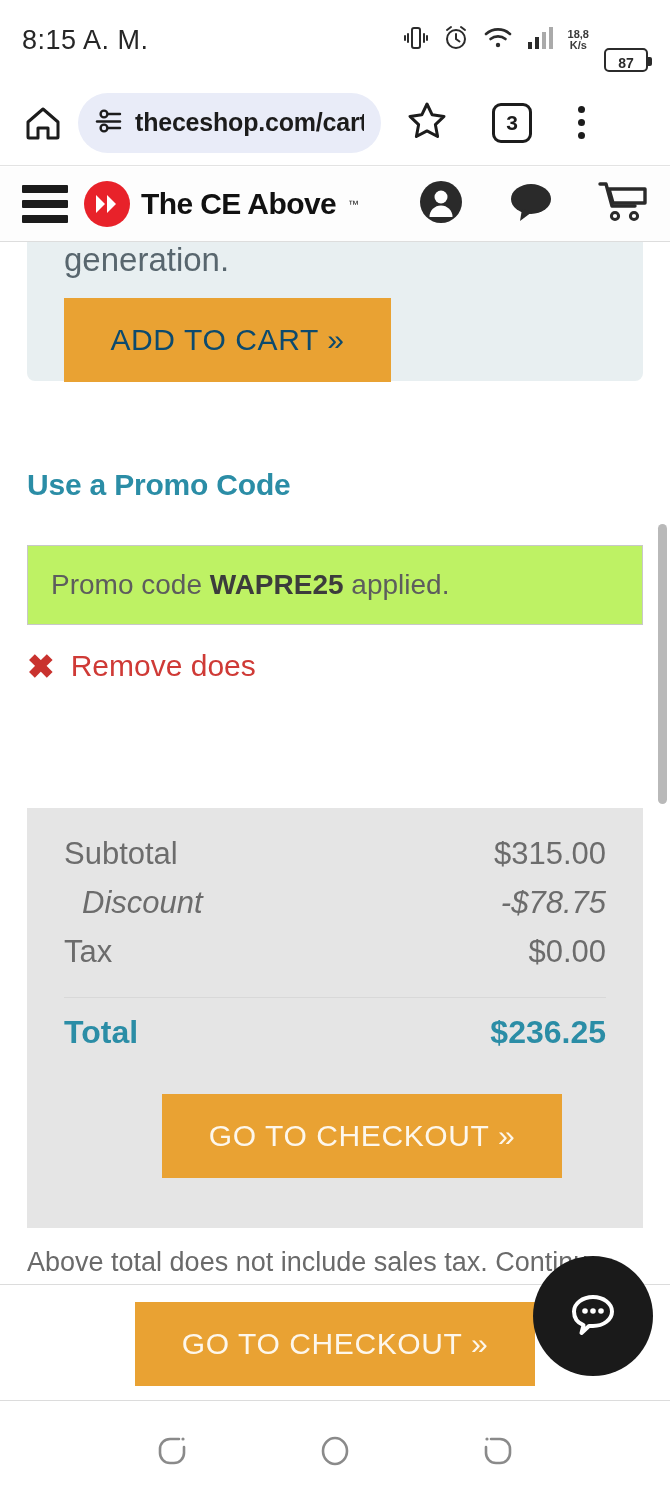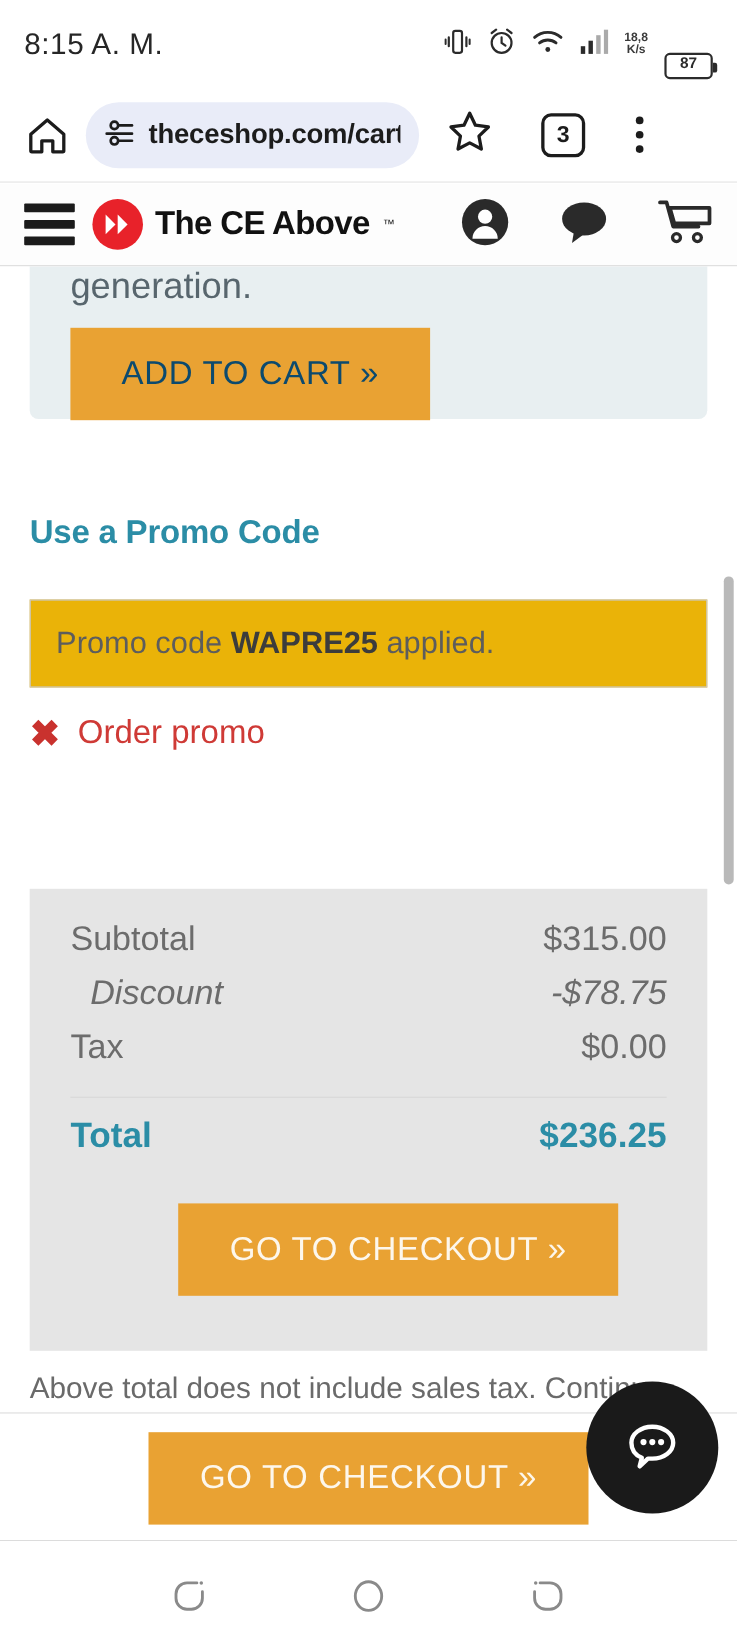--- a/index.html
+++ b/index.html
@@ -36,21 +36,21 @@
   #net-speed {
     font-size: 11px; line-height: 11px; color: #3a3a3a;
     text-align: center; font-weight: 600;
   }
   #battery-wrap {
     display: flex; align-items: center; gap: 2px;
   }
   #battery-shell {
     width: 44px; height: 24px;
     border: 2.5px solid #2b2b2b; border-radius: 5px;
-    display: flex; align-items: flex-start; justify-content: center;
+    display: flex; align-items: flex-end; justify-content: center;
     position: relative;
     margin-top: 40px;
   }
   #battery-shell::after {
     content: ""; position: absolute; right: -6px; top: 7px;
     width: 4px; height: 9px; background: #2b2b2b; border-radius: 0 2px 2px 0;
   }
   #battery-level {
     font-size: 14px; font-weight: 700; color: #2b2b2b; line-height: 1;
   }
@@ -149,21 +149,21 @@
 
   
   #promo-heading {
     position: absolute; left: 27px; top: 226px;
     font-size: 30px; font-weight: 700; color: #2b8da6;
     letter-spacing: -0.2px;
   }
   #promo-applied-box {
     position: absolute; left: 27px; top: 303px;
     width: 616px; height: 80px;
-    background: #eab308; border: 1px solid #c8c8c8;
+    background: #bef264; border: 1px solid #c8c8c8;
     display: flex; align-items: center;
     padding-left: 23px;
   }
   #promo-applied-text {
     font-size: 28px; color: #5d5d5d;
   }
   #promo-applied-text b { color: #3c3c3c; font-weight: 700; }
 
   #remove-promo {
     position: absolute; left: 27px; top: 407px;
@@ -412,21 +412,21 @@
     <div id="promo-heading">Use a Promo Code</div>
 
     <div id="promo-applied-box">
       <div id="promo-applied-text">
         <span>Promo code </span><b>WAPRE25</b><span> applied.</span>
       </div>
     </div>
 
     <div id="remove-promo">
       <span id="remove-promo-x">✖</span>
-      <span id="remove-promo-label">Order promo</span>
+      <span id="remove-promo-label">Remove does</span>
     </div>
 
 
     <div id="summary-card">
       <div class="summary-row">
         <span class="summary-label">Subtotal</span>
         <span class="summary-value">$315.00</span>
       </div>
       <div class="summary-row discount">
         <span class="summary-label">Discount</span>

